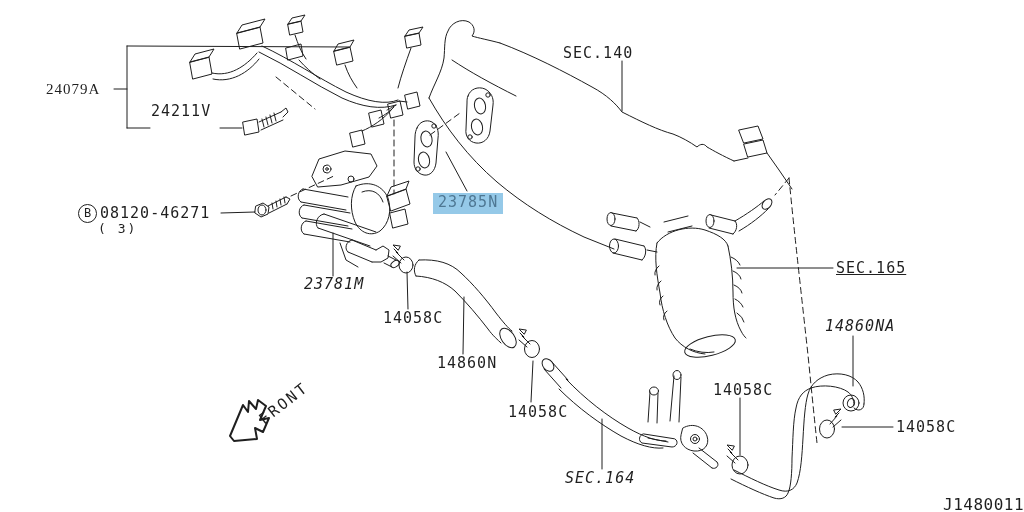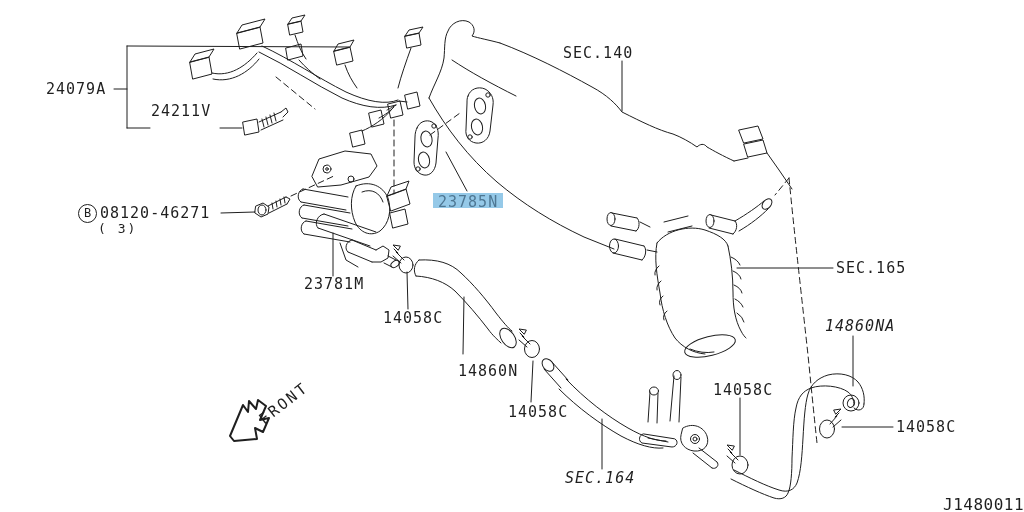--- a/index.html
+++ b/index.html
@@ -5,21 +5,21 @@
   html,body{margin:0;padding:0;background:#fff;}
   #stage{position:relative;width:1024px;height:512px;background:#fff;overflow:hidden;
          font-family:"DejaVu Sans Mono",monospace;color:#1f1f1f;}
   #art{position:absolute;left:0;top:0;}
   .lbl{position:absolute;font-size:15px;letter-spacing:1px;white-space:pre;line-height:1;color:#1f1f1f;}
   .lbl.sm{font-size:13px;letter-spacing:2px;}
   .lbl.id{font-size:16px;letter-spacing:.5px;}
   .circ{position:absolute;width:19px;height:19px;border:1.5px solid #1f1f1f;border-radius:50%;
         font-size:12px;line-height:16px;text-align:center;letter-spacing:0;box-sizing:border-box;}
   .hl{position:absolute;background:#95C9E8;color:#4E7793;font-size:15px;letter-spacing:1px;
-      line-height:19px;height:15px;padding:0 5px;}
+      line-height:19px;height:21px;padding:0 5px;}
   .front{position:absolute;font-size:15px;letter-spacing:2.5px;transform:rotate(-38deg);
          transform-origin:left center;}
 </style>
 </head>
 <body>
 
 <div id="stage">
 
   <svg id="art" width="1024" height="512" viewBox="0 0 1024 512">
     <g stroke="#1f1f1f" fill="none" stroke-width="1" stroke-linecap="round" stroke-linejoin="round">
@@ -204,39 +204,39 @@
         <path d="M789,178 L775,195"></path>
         <path d="M789,178 C794,230 802,300 808,355 C812,395 815,425 817,443"></path>
       </g>
 
       <g stroke-width="2">
         <path d="M230,436 L243,405 L248,412 L249,401 L256,409 L258,400 L266,406 L260,420 L269,418 L263,432 L255,428 L257,439 L234,441 Z"></path>
       </g>
     </g>
   </svg>
 
-  <div class="lbl" style="left:46px;top:82px;">24079A</div>
+  <div class="lbl" style="left:46px;top:82px;font-family:Liberation Serif, serif;">24079A</div>
 
   <div class="lbl" style="left:151px;top:104px;">24211V</div>
 
   <div class="circ" style="left:78px;top:204px;">B</div>
   <div class="lbl" style="left:100px;top:206px;">08120-46271</div>
   <div class="lbl sm" style="left:98px;top:222px;">( 3)</div>
 
-  <div class="lbl" style="left:304px;top:277px;">23781M</div>
+  <div class="lbl" style="left:304px;top:277px;font-style:italic;">23781M</div>
 
   <div class="hl" style="left:433px;top:193px;">23785N</div>
 
   <div class="lbl" style="left:563px;top:46px;">SEC.140</div>
 
-  <div class="lbl" style="left:836px;top:261px;">SEC.165</div>
+  <div class="lbl" style="left:836px;top:261px;text-decoration:underline;">SEC.165</div>
 
   <div class="lbl" style="left:383px;top:311px;">14058C</div>
 
-  <div class="lbl" style="left:437px;top:364px;margin-left:21px;">14860N</div>
+  <div class="lbl" style="left:437px;top:356px;">14860N</div>
 
   <div class="lbl" style="left:508px;top:405px;">14058C</div>
 
   <div class="lbl" style="left:565px;top:471px;font-style:italic;">SEC.164</div>
 
   <div class="lbl" style="left:713px;top:383px;">14058C</div>
 
   <div class="lbl" style="left:825px;top:319px;font-style:italic;">14860NA</div>
 
   <div class="lbl" style="left:896px;top:420px;">14058C</div>

